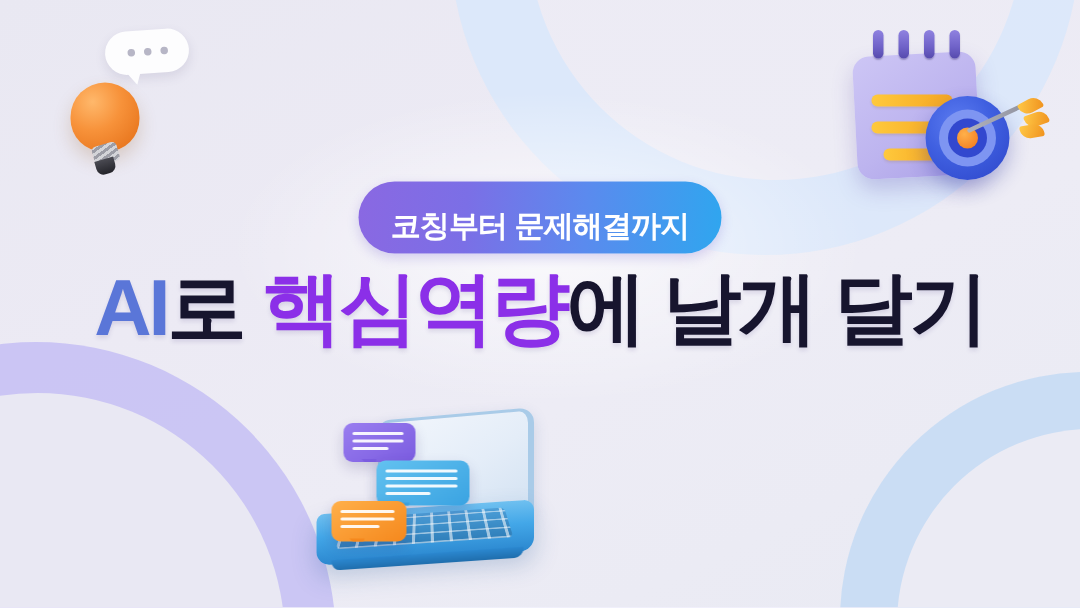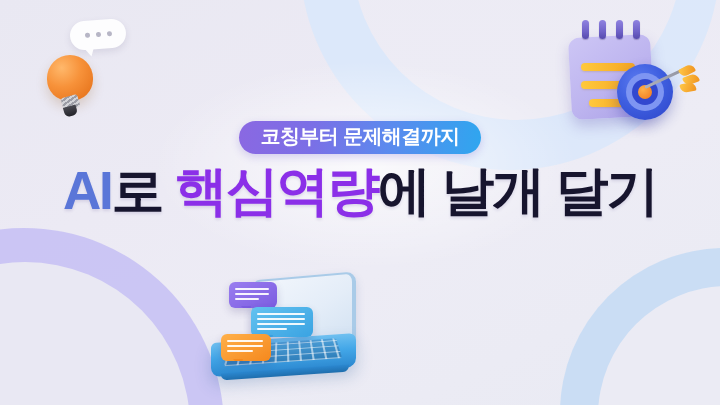--- a/index.html
+++ b/index.html
@@ -94,21 +94,21 @@
   .text-block {
     position: absolute;
     left: 0; right: 0;
     top: 121px;
     text-align: center;
     z-index: 6;
   }
 
   .badge {
     display: inline-block;
-    padding: 5px 22px 7px;
+    padding: 20px 22px 7px;
     border-radius: 24px;
     background: linear-gradient(95deg, #8a68e2 0%, #7b6fe6 30%, #5b8aee 62%, #2fa6ef 100%);
     color: #ffffff;
     font-size: 20px;
     font-weight: 700;
     letter-spacing: -0.6px;
     line-height: 1.05;
     box-shadow: 0 3px 8px rgba(90,70,200,.22);
     white-space: nowrap;
   }

